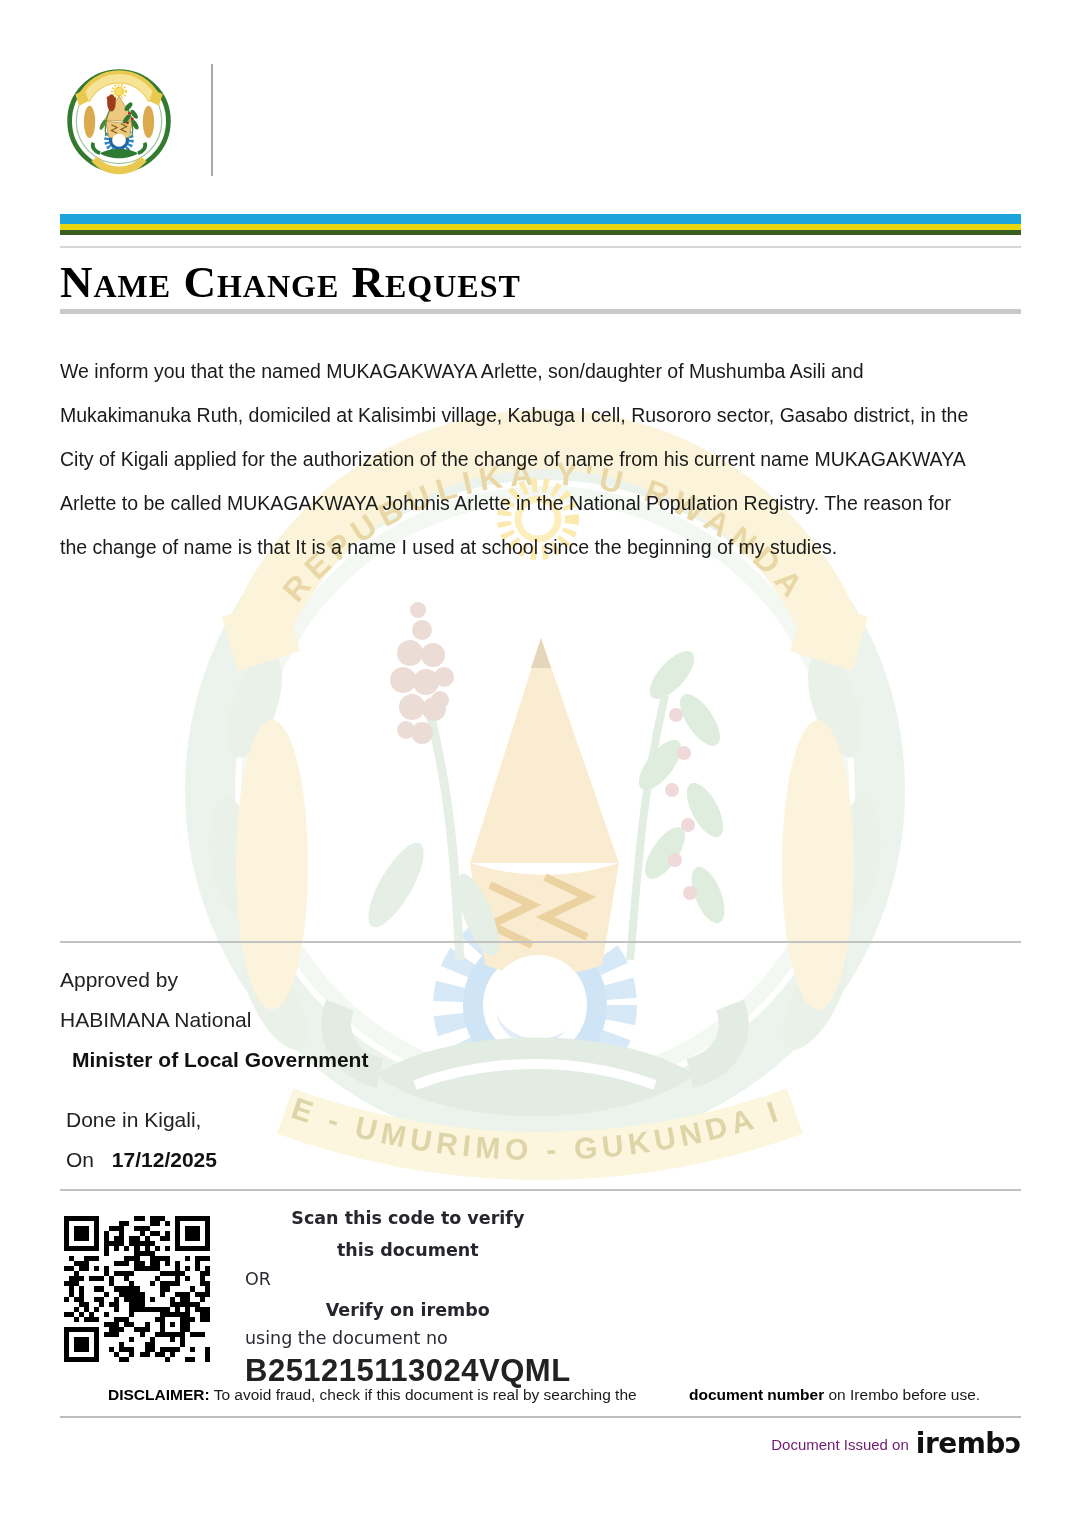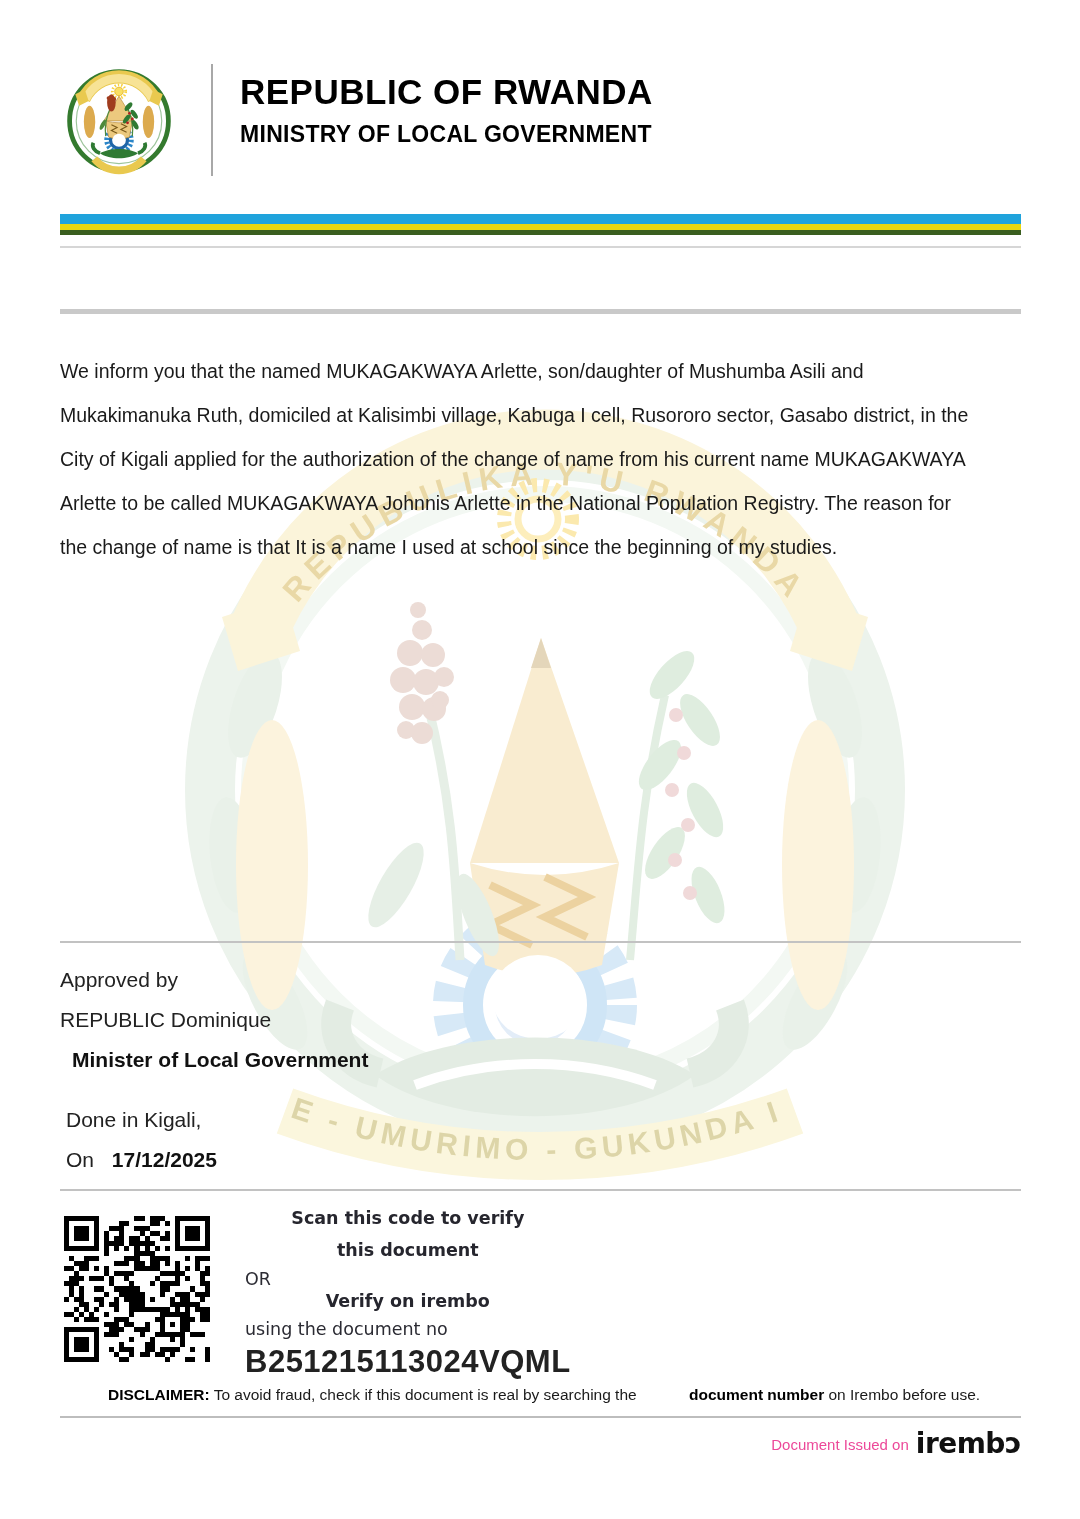--- a/index.html
+++ b/index.html
@@ -30,31 +30,31 @@
   
   .sig-line{font-size:21px;color:#222;}
   .sig-bold{font-weight:bold;color:#111;margin-left:12px;}
   
   .qr{left:64px;top:1216px;width:146px;height:146px;}
   .verify-col{left:245px;top:1208px;font-family:"DejaVu Sans","Liberation Sans",sans-serif;
               font-size:17.5px;color:#2b2b33;}
   .v-b{font-weight:bold;color:#26262e;text-align:center;}
   .v-l1{margin-bottom:12px;}
   .v-l2{margin-bottom:9px;}
-  .v-l3{margin-bottom:2px;}
+  .v-l3{margin-bottom:11px;}
   .v-l4{margin-bottom:8px;}
   .v-l5{margin-bottom:5px;}
   .doc-number{font-family:"Liberation Sans",sans-serif;font-size:31px;font-weight:bold;
               letter-spacing:.5px;color:#222;}
   .disclaimer{left:60px;top:1386px;width:961px;font-size:15.5px;color:#1a1a1a;}
   .disclaimer b{color:#000;margin-left:48px;}
   
   .footer-rule{left:60px;top:1416px;width:961px;height:2px;background:#bdbdbd;}
   .footer{right:59px;top:1430px;display:flex;align-items:center;gap:7px;}
-  .issued-label{font-size:15px;color:#ec4899;text-align:right;}
+  .issued-label{font-size:15px;color:#701a75;text-align:right;}
   .irembo-logo{font-family:"DejaVu Sans",sans-serif;font-size:28px;font-weight:bold;
                letter-spacing:-.5px;color:#111;line-height:1;}
 </style>
 </head>
 <body>
 
 <div class="page">
 
   <svg class="watermark" viewBox="0 0 770 800" aria-hidden="true">
     <defs>
@@ -209,39 +209,36 @@
     <g>
       <path d="M 40 96 C 50 90 70 90 80 96 C 70 103 50 103 40 96 Z" fill="#2f7a33"></path>
       <path d="M 40 96 C 34 94 31 89 33 85" fill="none" stroke="#2f7a33" stroke-width="4"></path>
       <path d="M 80 96 C 86 94 89 89 87 85" fill="none" stroke="#2f7a33" stroke-width="4"></path>
       <path d="M 34 102 A 34 34 0 0 0 86 102" fill="none" stroke="#e9c94f" stroke-width="8"></path>
     </g>
   </svg>
 
   <div class="abs hdr-divider fg"></div>
 
-  <div class="abs hdr-text fg">
-    <div class="country">REPUBLIC OF RWANDA</div>
-    <div class="ministry">MINISTRY OF LOCAL GOVERNMENT</div>
-  </div>
 
   <div class="abs flagbar fg">
     <div class="s1" style="background:#1FA3DC;"></div>
     <div class="s2" style="background:#E8D70F;"></div>
     <div class="s3" style="background:#3A5E1F;"></div>
   </div>
   <div class="abs rule-thin fg" style="top:246px;"></div>
 
+  <div class="abs doc-title fg">Name Change Request</div>
   <div class="abs rule-thick fg"></div>
 
   <p class="abs body-text fg">We inform you that the named MUKAGAKWAYA Arlette, son/daughter of Mushumba Asili and Mukakimanuka Ruth, domiciled at Kalisimbi village, Kabuga I cell, Rusororo sector, Gasabo district, in the City of Kigali applied for the authorization of the change of name from his current name MUKAGAKWAYA Arlette to be called MUKAGAKWAYA Johnnis Arlette in the National Population Registry. The reason for the change of name is that It is a name I used at school since the beginning of my studies.</p>
 
   <div class="abs rule-thin fg" style="top:941px;background:#c2c2c2;"></div>
   <div class="abs sig-line fg" style="left:60px;top:968px;">Approved by</div>
-  <div class="abs sig-line fg" style="left:60px;top:1008px;">REPUBLIC Dominique</div>
+  <div class="abs sig-line fg" style="left:60px;top:1008px;">HABIMANA National</div>
   <div class="abs sig-line sig-bold fg" style="left:60px;top:1048px;">Minister of Local Government</div>
   <div class="abs sig-line fg" style="left:66px;top:1108px;">Done in Kigali,</div>
   <div class="abs sig-line fg" style="left:66px;top:1148px;">
     <span>On</span>
     <span class="sig-bold">17/12/2025</span>
   </div>
   <div class="abs rule-thin fg" style="top:1189px;background:#c2c2c2;"></div>
 
   <svg class="abs qr fg" id="qr" viewBox="0 0 145 145" shape-rendering="crispEdges">
       <rect x="0" y="0" width="5" height="5" fill="#000"></rect>

